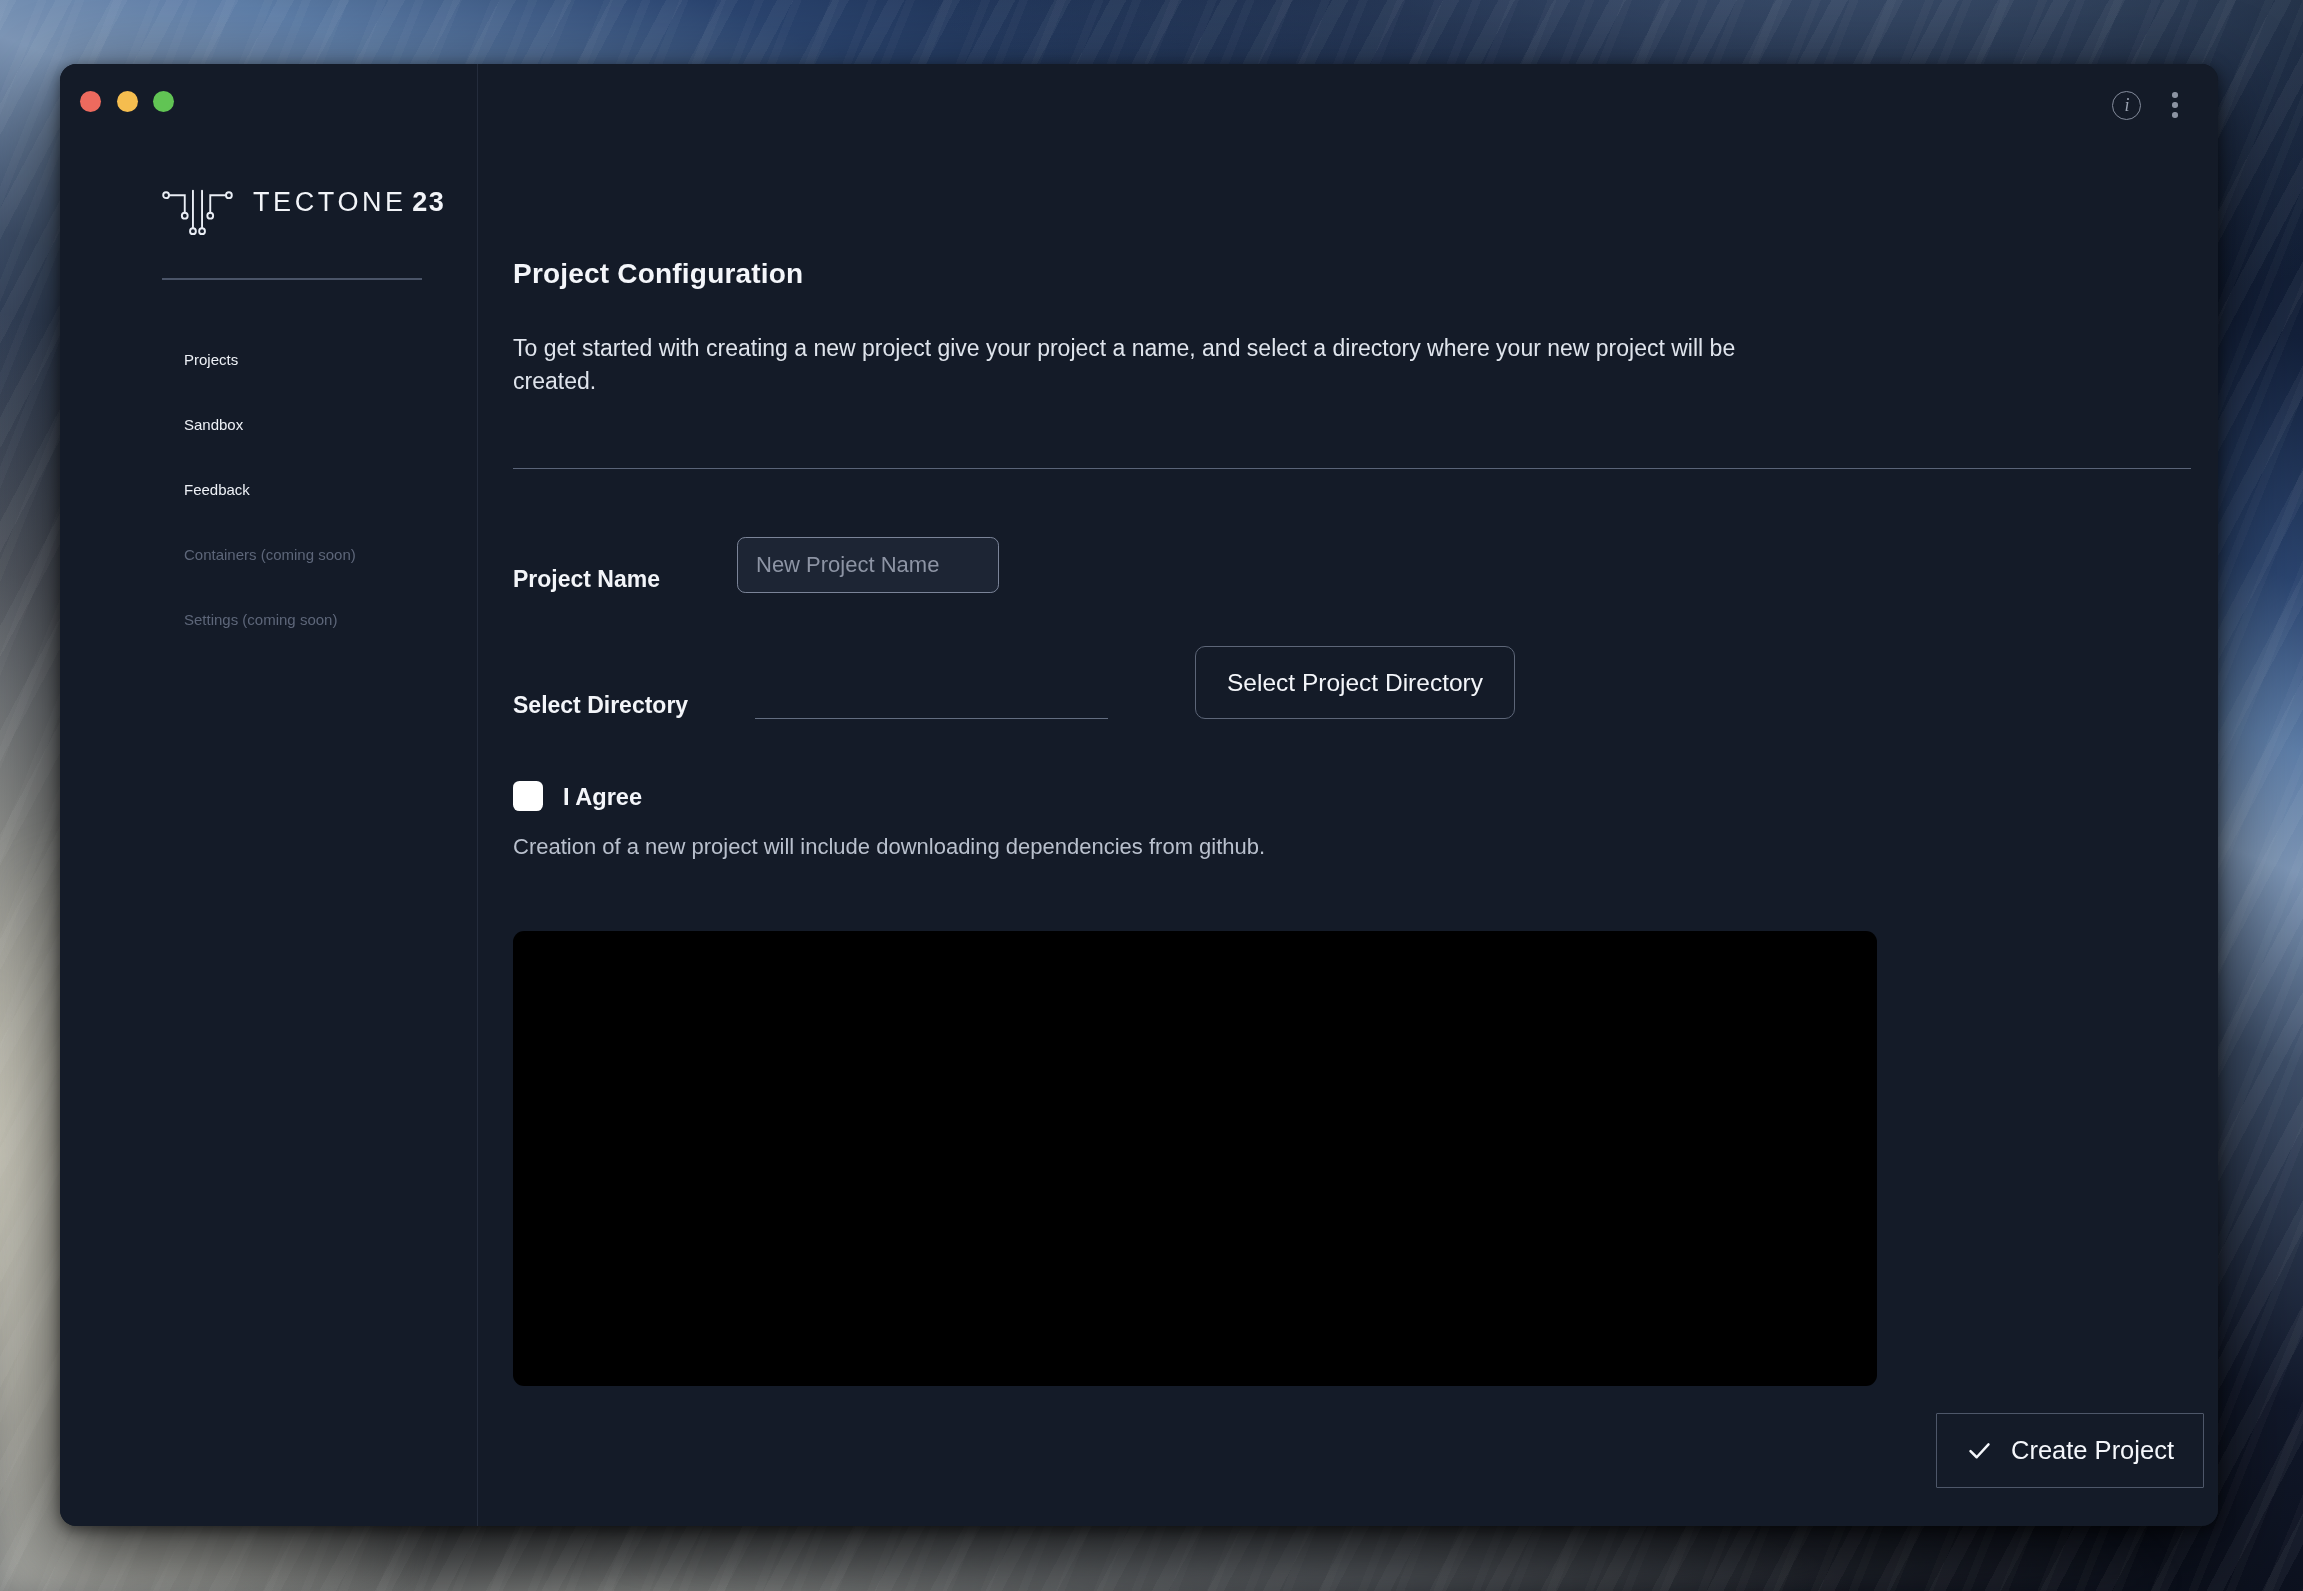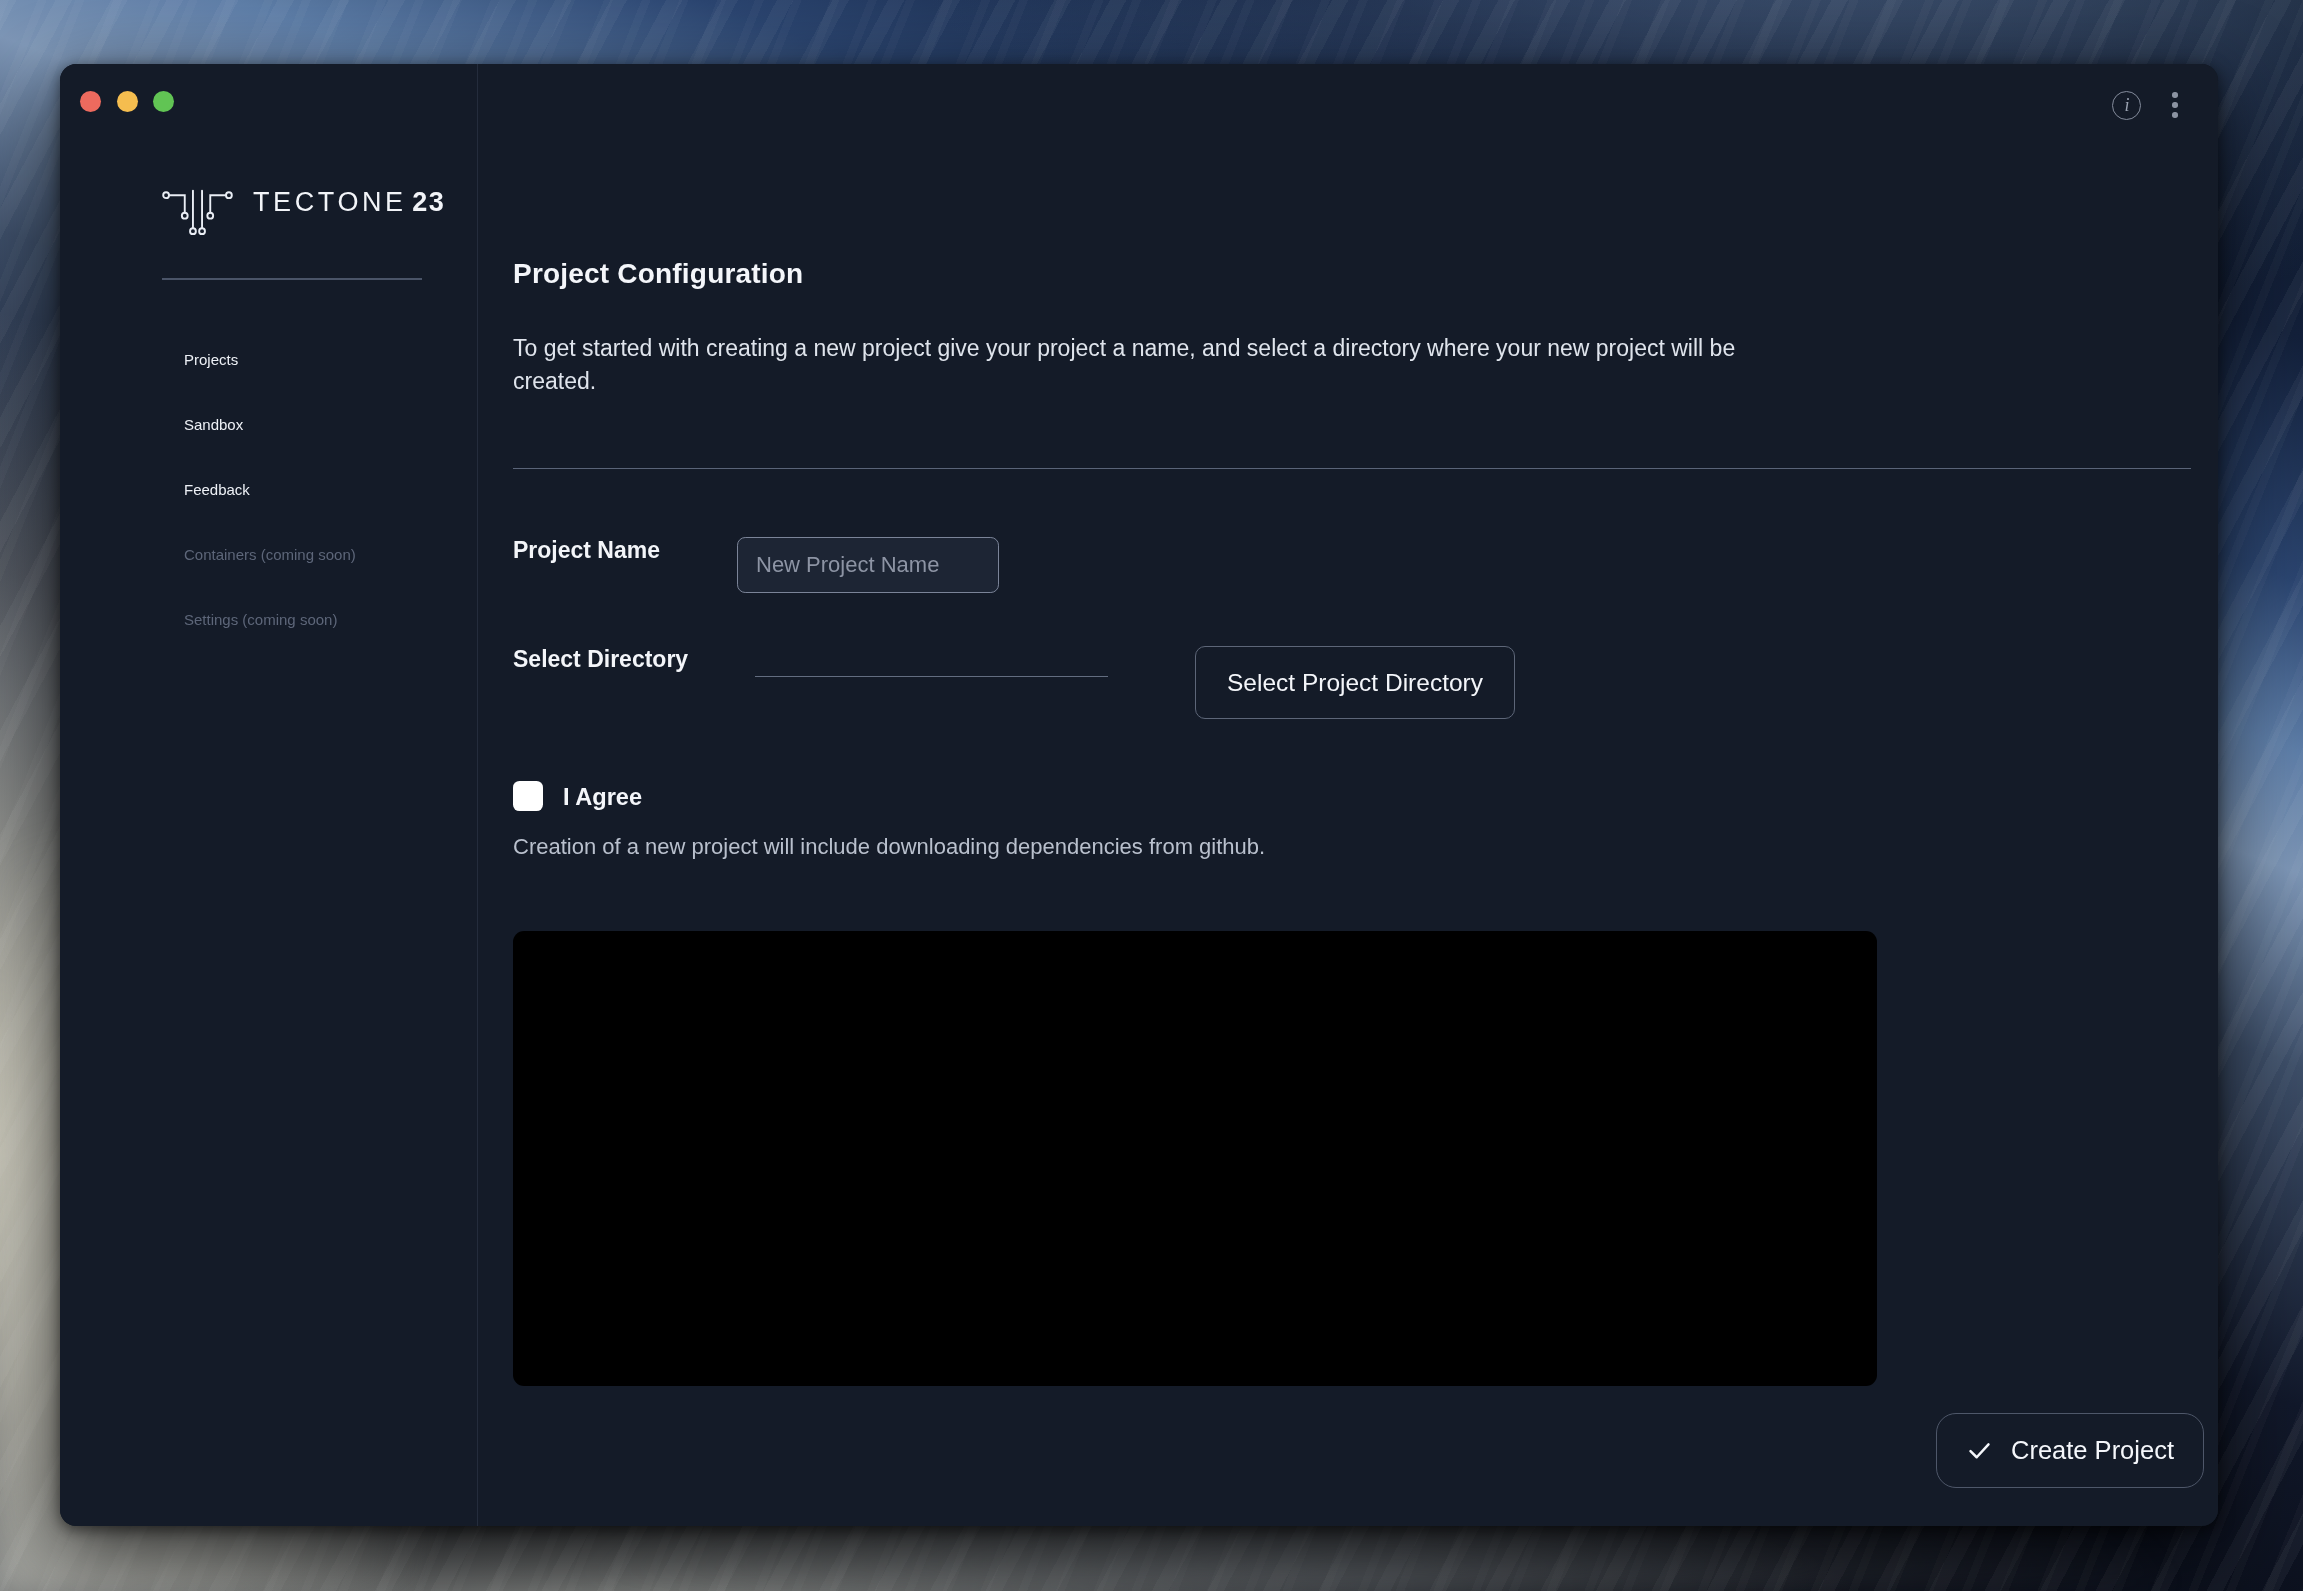--- a/index.html
+++ b/index.html
@@ -208,21 +208,21 @@
   #content-divider {
     margin: 69px 0 0 0;
     height: 1.8px;
     background: #5a6478;
     width: 1678px;
   }
 
   
   .form-row {
     display: flex;
-    align-items: flex-start;
+    align-items: flex-end;
     margin-top: 0;
   }
   #row-project-name { margin-top: 68px; }
   #row-project-dir  { margin-top: 53px; }
 
   .field-label {
     font-size: 23px;
     font-weight: 700;
     color: #f3f5f9;
     width: 177px;
@@ -305,21 +305,21 @@
 
   
   #create-project-button {
     position: absolute;
     right: 42px;
     bottom: 38px;
     height: 75px;
     padding: 0 29px;
     background: transparent;
     border: 1.4px solid #4e5769;
-    border-radius: 20px;
+    border-radius: 1px;
     color: #f5f7fb;
     font-size: 25.5px;
     font-family: "Liberation Sans", sans-serif;
     display: flex;
     align-items: center;
     gap: 18px;
     cursor: pointer;
     text-align: right;
   }
   .check-glyph { display: block; width: 27px; height: 27px; }

